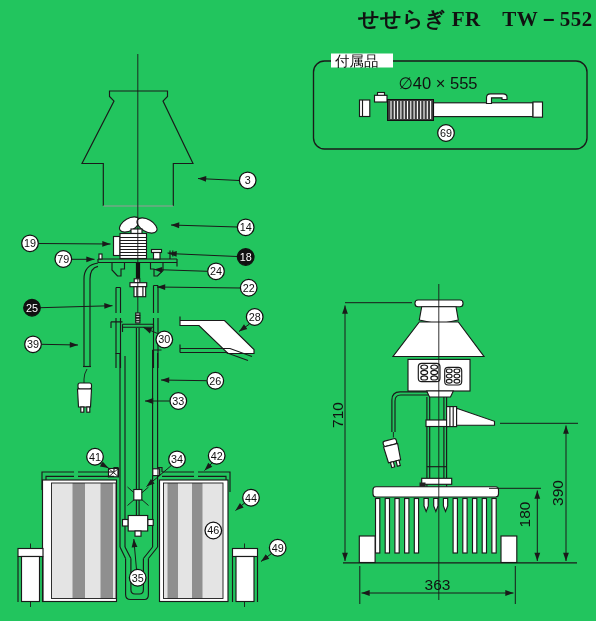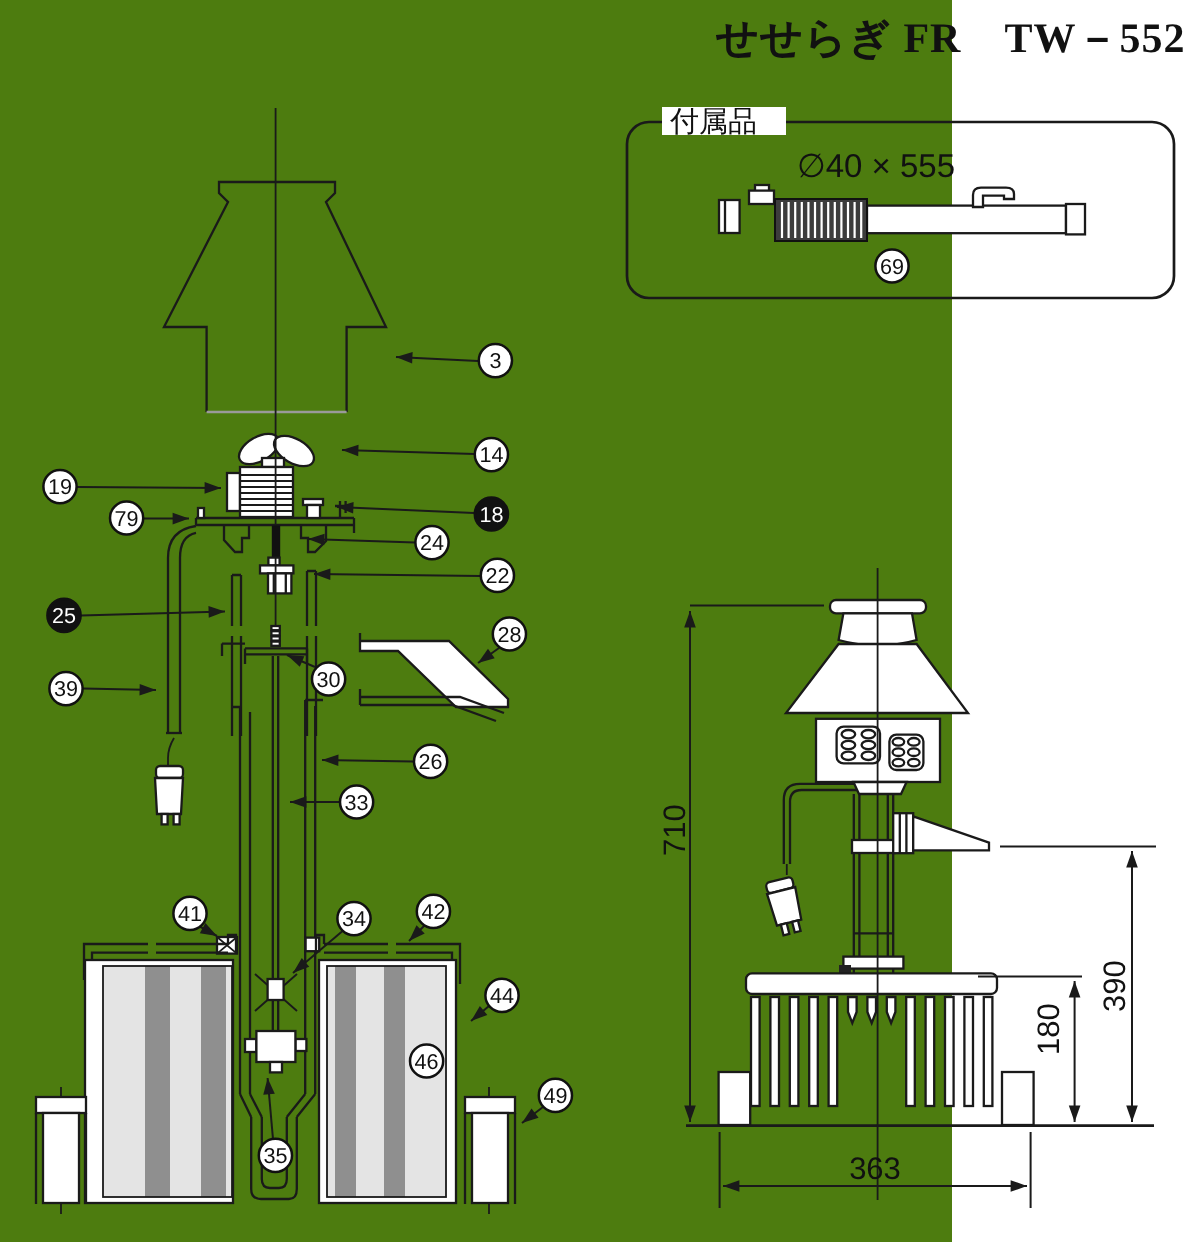--- a/index.html
+++ b/index.html
@@ -1,16 +1,16 @@
 <!DOCTYPE html>
 <html><head>
 <meta charset="utf-8">
 <style>
   html,body{margin:0;padding:0;background:#fff;}
-  #stage{width:476px;height:621px;position:relative;background:#4d7c0f;text-decoration:underline;}
+  #stage{width:596px;height:621px;position:relative;background:#22c55e;text-decoration:underline;}
   svg{display:block;}
   svg text{font-family:"Liberation Sans",sans-serif;fill:#111;}
   .title{font-family:"Liberation Serif",serif;font-weight:bold;font-size:21px;letter-spacing:.5px;}
   .acc-label{font-size:14.5px;}
   .acc-size{font-size:16.5px;text-anchor:middle;}
   .dim{font-size:15.5px;text-anchor:middle;}
   .co-t{font-size:10.8px;text-anchor:middle;}
   .co-t.inv{fill:#fff;}
   .co-c{fill:#fff;stroke:#111;stroke-width:1.25;}
   .co-c.blk{fill:#111;}

